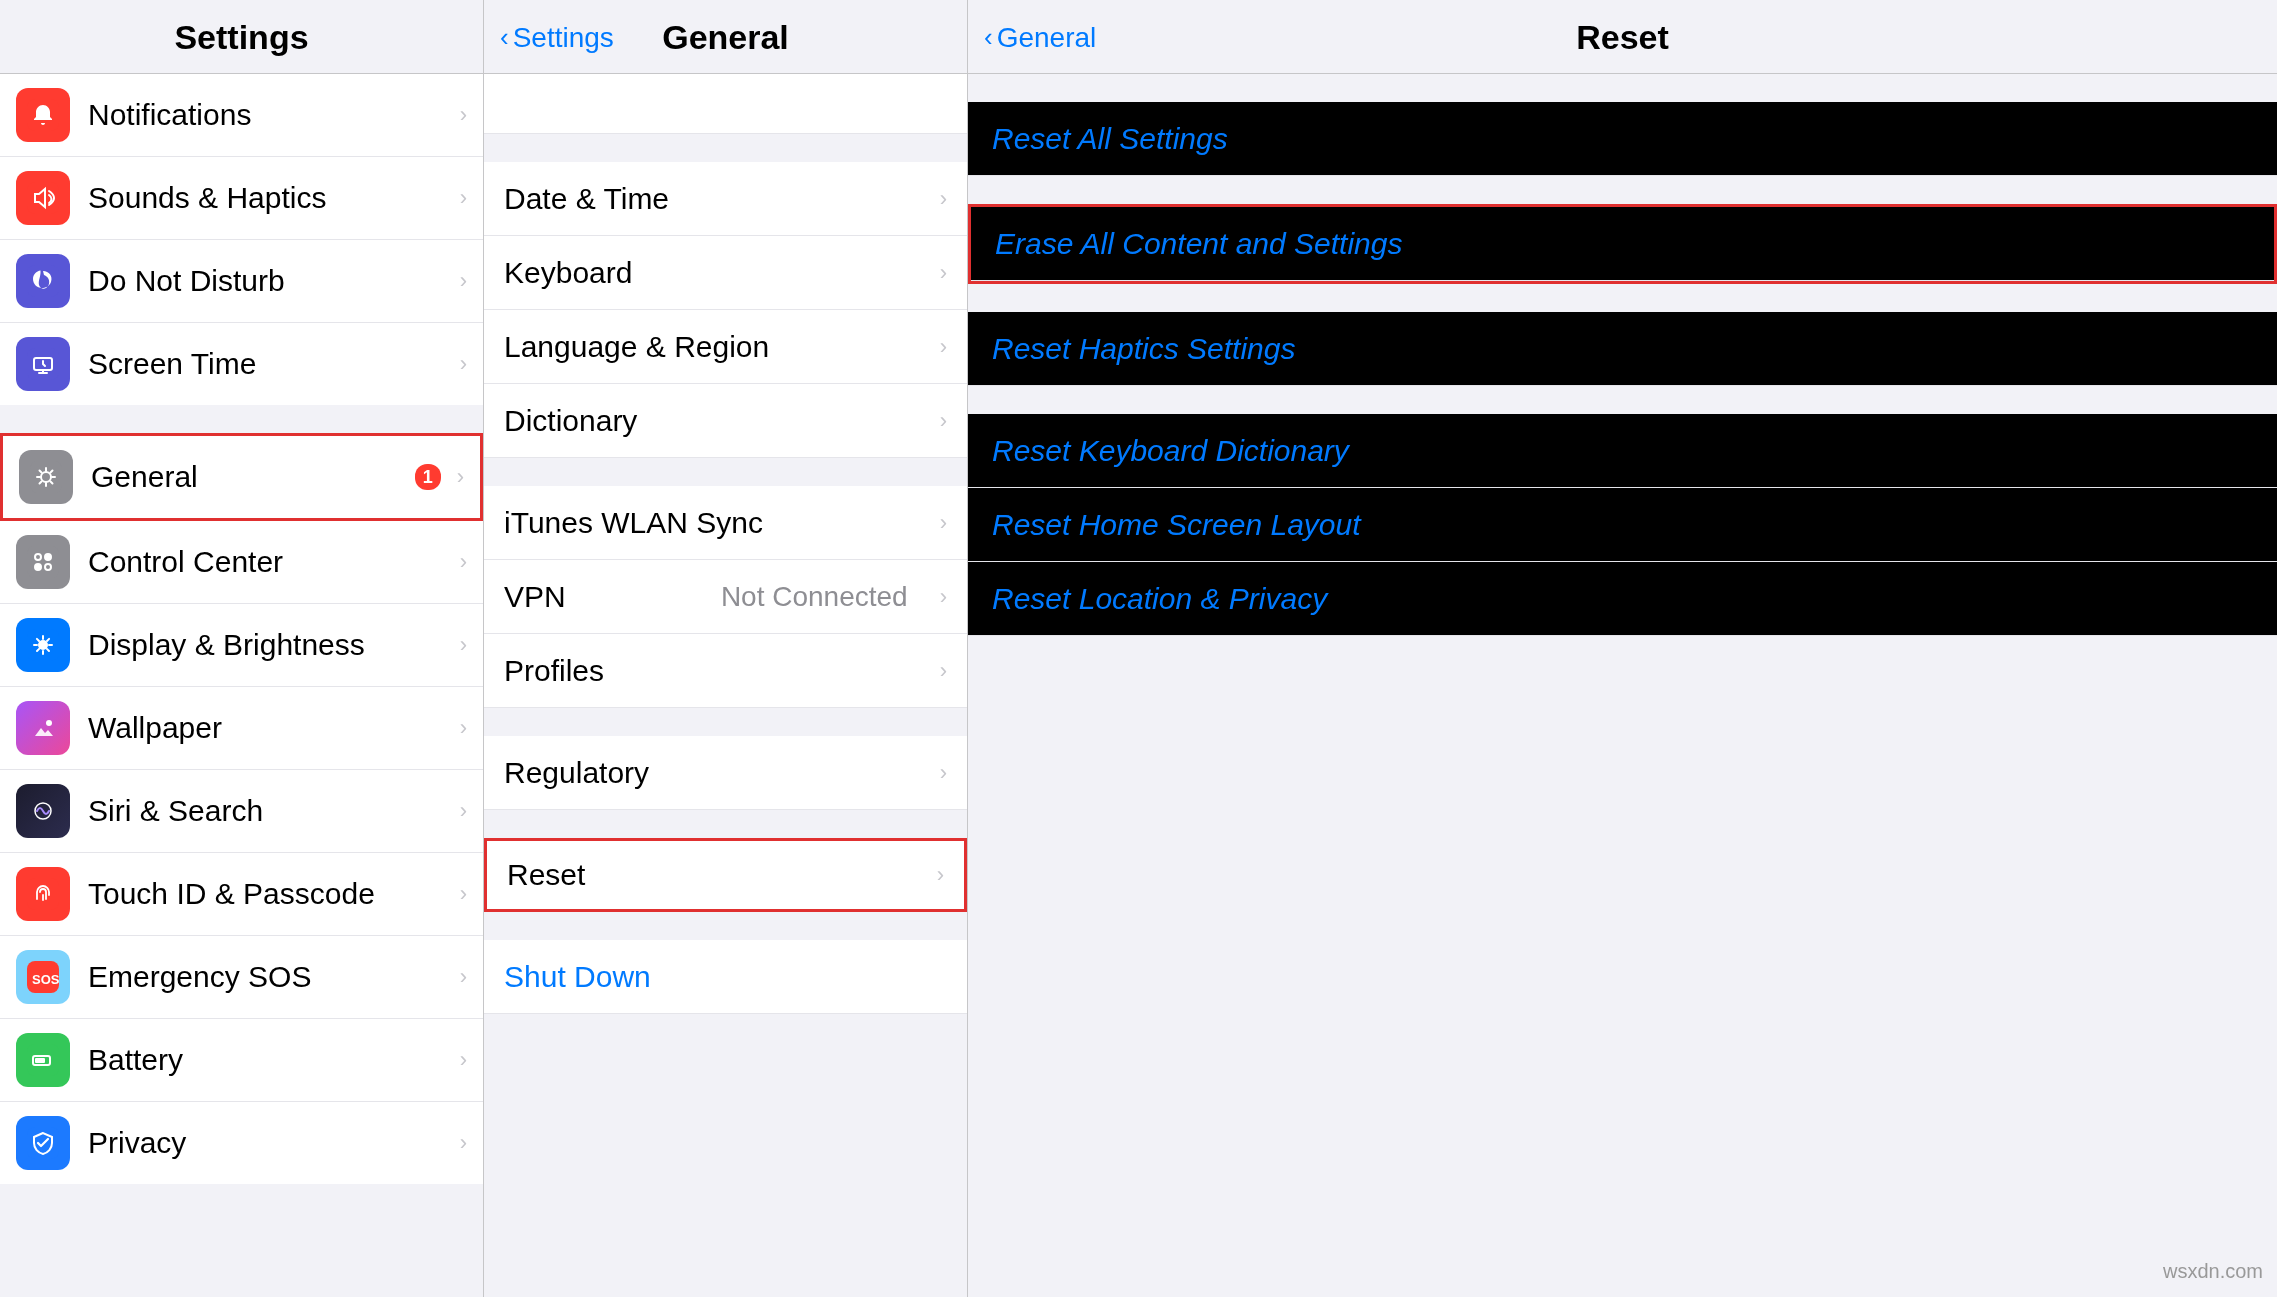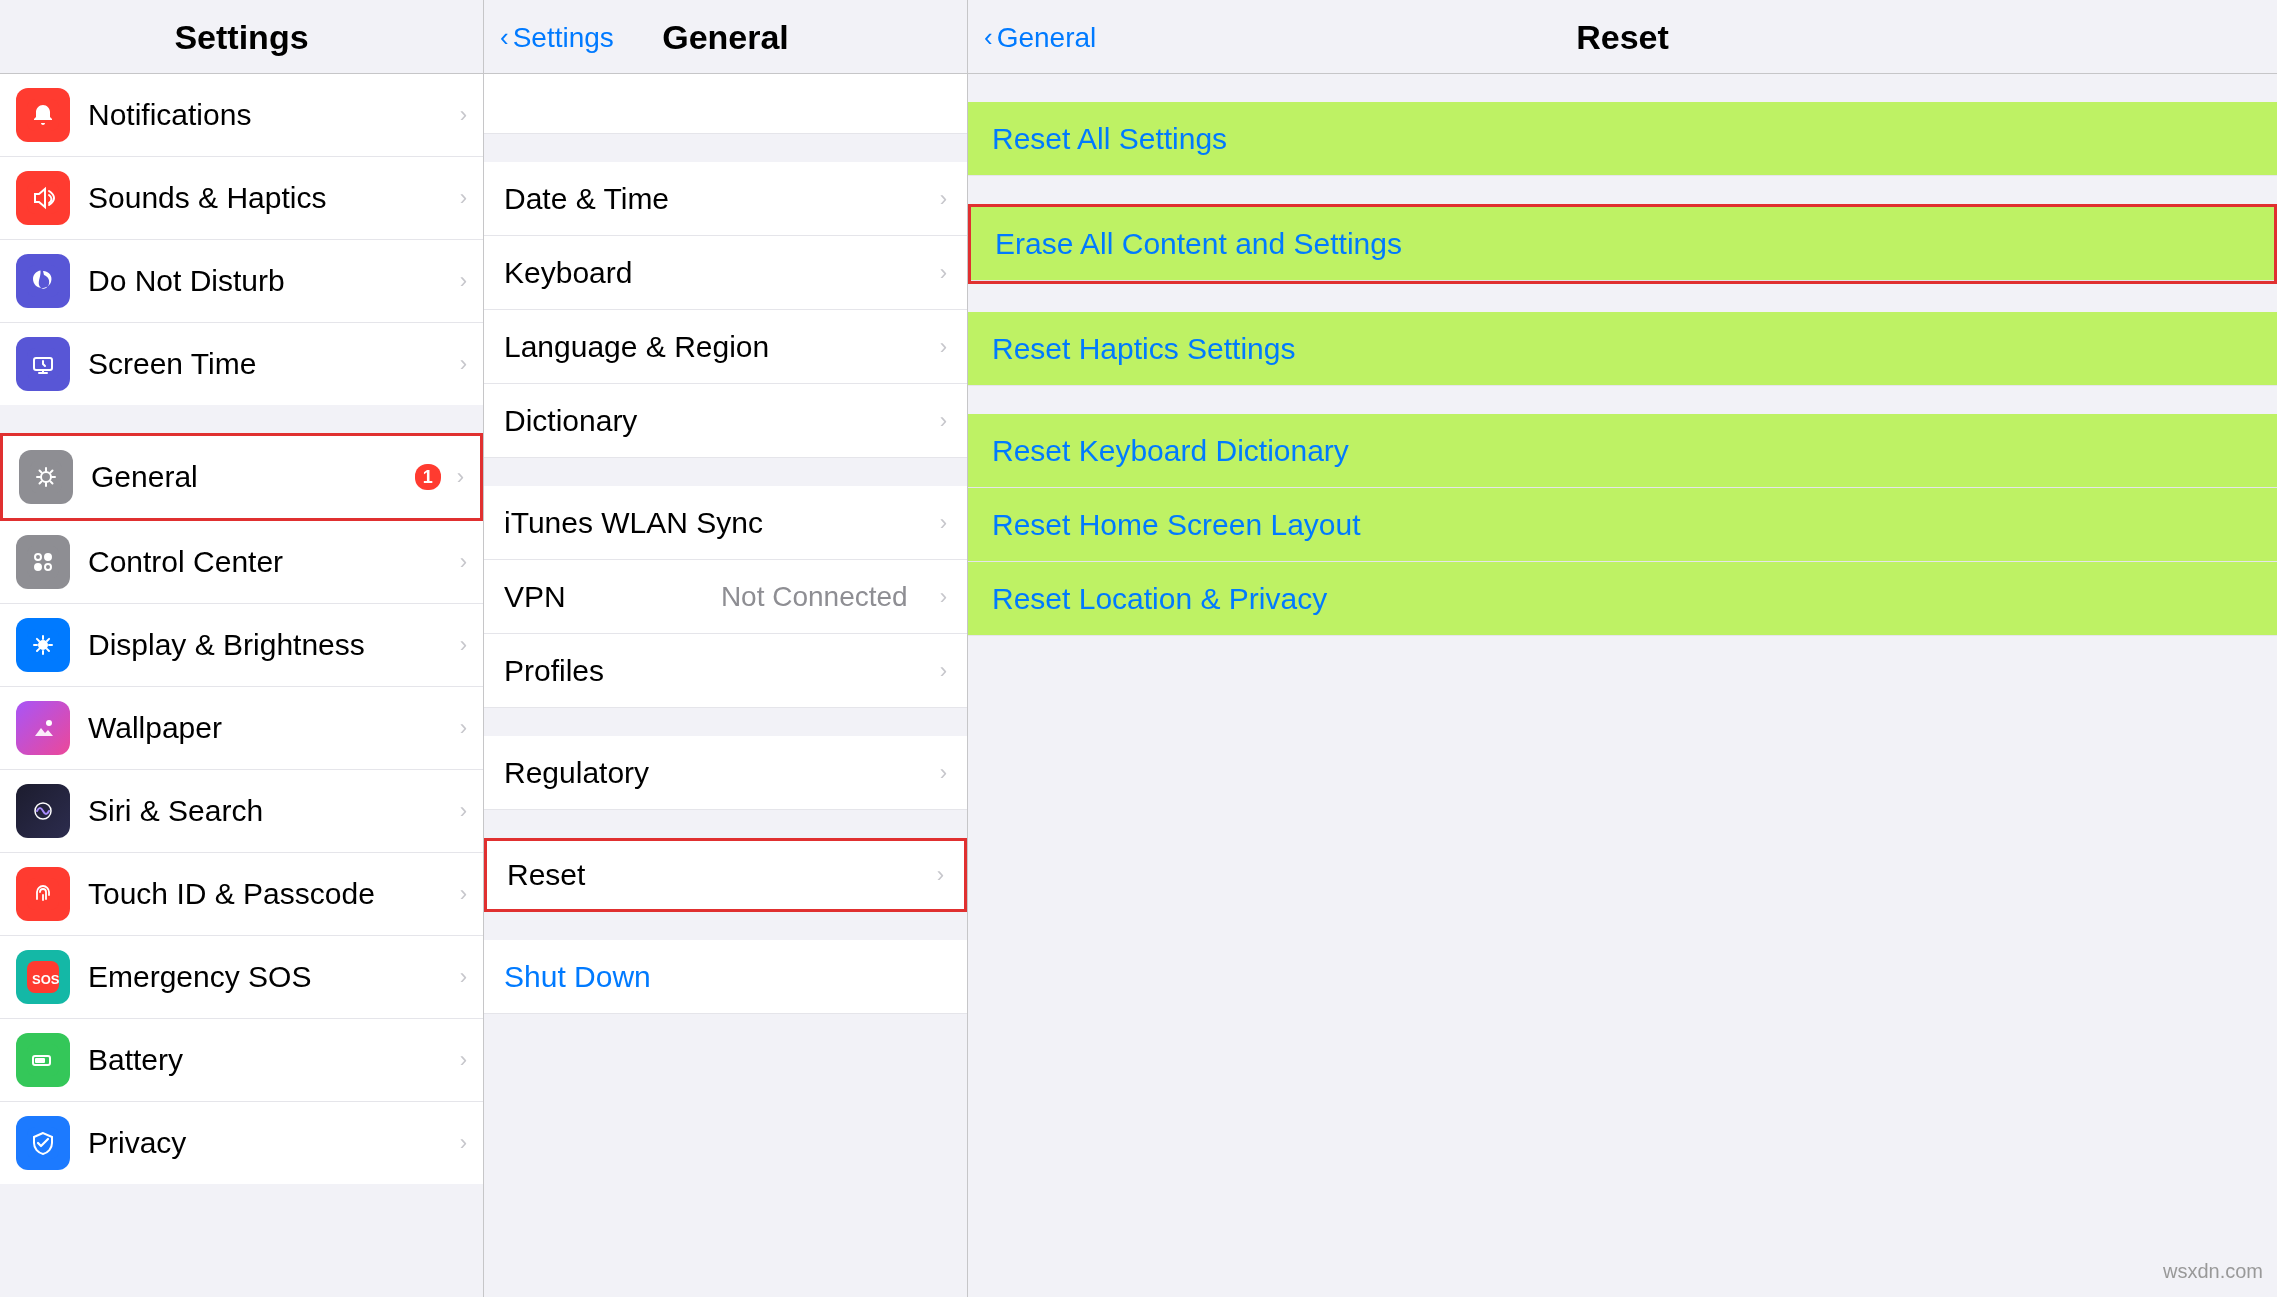--- a/index.html
+++ b/index.html
@@ -180,24 +180,25 @@
       flex-direction: column;
     }
     .reset-list {
       flex: 1;
       overflow: hidden;
     }
     .reset-item {
       display: flex;
       align-items: center;
       padding: 0 24px;
-      background: #bef264;
+      background: #000000;
       border-bottom: 1px solid #e5e5ea;
       min-height: 74px;
       cursor: pointer;
+      font-style: italic;
     }
     .reset-item-label {
       font-size: 30px;
       color: #007aff;
     }
     .reset-divider {
       height: 28px;
       background: #f2f2f7;
     }
     .watermark {
@@ -210,21 +211,21 @@
 
     
     .icon-notifications { background: #ff3b30; }
     .icon-sounds { background: #ff3b30; }
     .icon-donotdisturb { background: #5856d6; }
     .icon-screentime { background: #5856d6; }
     .icon-general { background: #8e8e93; }
     .icon-controlcenter { background: #8e8e93; }
     .icon-displaybrightness { background: #007aff; }
     .icon-touchid { background: #ff3b30; }
-    .icon-emergencysos { background: #14b8a6; }
+    .icon-emergencysos { background: #7dd3fc; }
     .icon-battery { background: #34c759; }
     .icon-privacy { background: #1c7aff; }
 
     .partial-top {
       height: 60px;
       background: #fff;
       border-bottom: 1px solid #e5e5ea;
       display: flex;
       align-items: center;
       padding: 0 20px;

